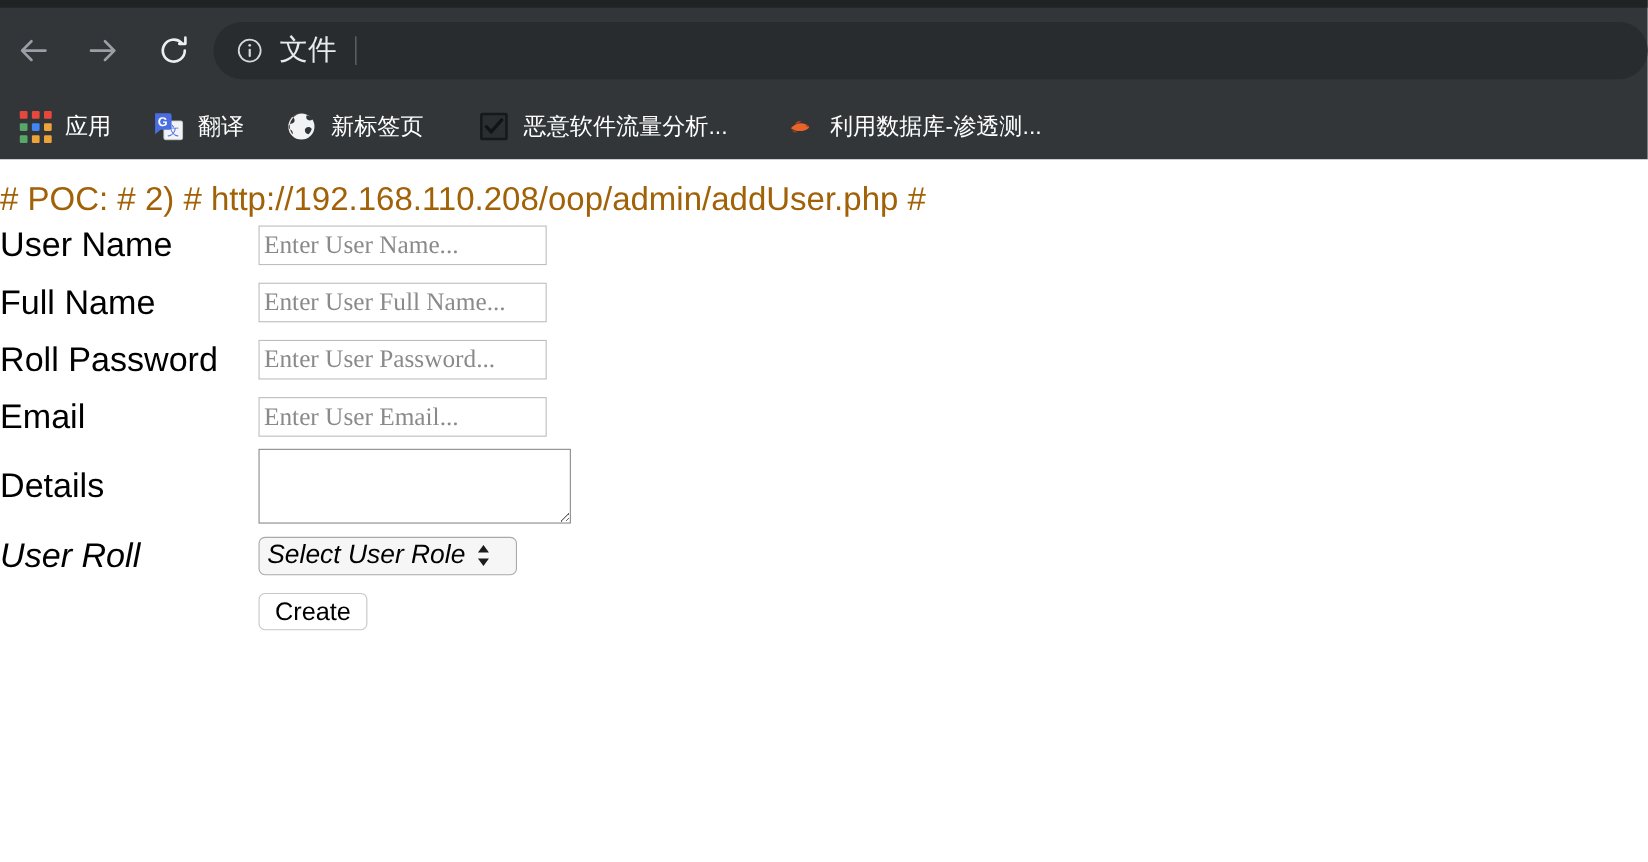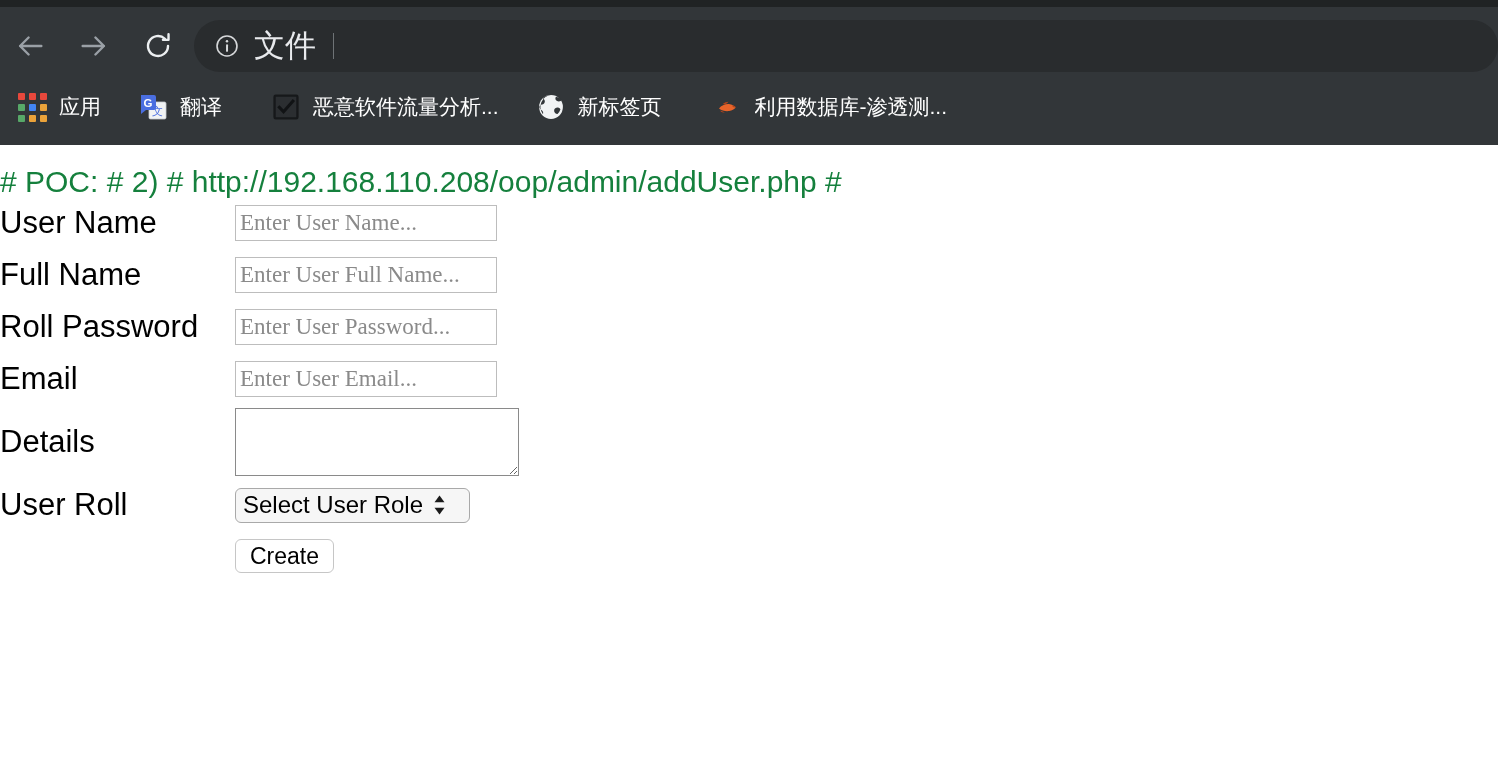--- a/index.html
+++ b/index.html
@@ -55,21 +55,21 @@
     min-width: 0;
   }
   .info-icon {
     width: 26px;
     height: 26px;
     flex: 0 0 auto;
     margin-right: 14px;
   }
   .omnibox-scheme {
     color: #e8eaed;
-    font-size: 31px;
+    font-size: 26px;
     white-space: nowrap;
     flex: 0 0 auto;
   }
   .omnibox-sep {
     width: 1px;
     height: 26px;
     background: #6e7376;
     margin: 0 17px;
     flex: 0 0 auto;
   }
@@ -84,21 +84,21 @@
   
   .bookmarks-bar {
     height: 61px;
     display: flex;
     align-items: center;
     padding-left: 8px;
     box-sizing: border-box;
   }
   .bookmark {
     display: flex;
-    align-items: flex-start;
+    align-items: center;
     height: 44px;
     padding: 0 10px;
     border-radius: 6px;
     flex: 0 0 auto;
     max-width: 330px;
   }
   .bookmark-label {
     color: #ffffff;
     font-size: 21px;
     margin-left: 13px;
@@ -128,21 +128,21 @@
   .tr-icon { width: 28px; height: 28px; }
 
   
   .page {
     background: #ffffff;
     padding: 0;
     position: relative;
   }
   .poc-heading {
     font-size: 30px;
-    color: #15803d;
+    color: #a16207;
     font-family: "Liberation Sans", sans-serif;
     line-height: 1;
     padding: 22px 0 0 0;
     margin: 0;
     white-space: nowrap;
     font-weight: normal;
   }
   .form-table {
     border-collapse: collapse;
   }
@@ -188,21 +188,21 @@
     border: 1px solid #8a8a8a;
     background: #ffffff;
     font-size: 23px;
     font-family: "Liberation Sans", sans-serif;
     resize: both;
     outline: none;
     display: block;
     padding: 2px;
   }
 
-  .select-row td { height: 52px; }
+  .select-row td { height: 52px; font-style: italic; }
   .fake-select {
     width: 235px;
     height: 35px;
     box-sizing: border-box;
     border: 1px solid #a9a9a9;
     border-radius: 6px;
     background: #f6f6f6;
     display: flex;
     align-items: center;
     justify-content: center;
@@ -297,39 +297,39 @@
         <svg class="tr-icon" viewBox="0 0 28 28">
           <rect x="10" y="9" width="17" height="17" rx="1.5" fill="#f1f3f4" stroke="#c8ccd0" stroke-width="0.8"></rect>
           <text x="18.5" y="21.5" font-size="11" fill="#4a6ee0" text-anchor="middle" font-family="'DejaVu Sans',sans-serif">文</text>
           <path d="M2 2h13a2 2 0 0 1 2 2v11a2 2 0 0 1-2 2H7l-5 4z" fill="#4a6ee0"></path>
           <text x="9" y="13.5" font-size="11.5" fill="#ffffff" text-anchor="middle" font-family="'Liberation Sans',sans-serif" font-weight="bold">G</text>
         </svg>
       </span>
       <span class="bookmark-label">翻译</span>
     </div>
 
-    <div class="bookmark" style="margin-left:30px">
-      <span class="bm-icon">
-        <svg width="28" height="28" viewBox="0 0 24 24">
-          <rect x="2.2" y="2.2" width="19.6" height="19.6" rx="1" fill="#2b2e31" stroke="#16181a" stroke-width="2"></rect>
-          <path d="M6.3 12.3l3.6 3.8 8-9.1" fill="none" stroke="#111315" stroke-width="2.6" stroke-linecap="square" stroke-linejoin="miter"></path>
-        </svg>
-      </span>
-      <span class="bookmark-label">恶意软件流量分析...</span>
-    </div>
-
     <div class="bookmark" style="margin-left:18px">
       <span class="bm-icon">
         <svg width="28" height="28" viewBox="0 0 24 24">
           <circle cx="12" cy="12" r="10.2" fill="#f1f3f4"></circle>
           <path d="M12 1.8a10.2 10.2 0 0 0-7 2.8c1.6 1 2.2 2.6 1.4 3.9-.8 1.4-2.8 1-3.9 2.3-.9 1.1-.4 2.8 1 3.6 1.6.9 2.2 2.3 1.6 3.8A10.2 10.2 0 0 1 12 1.8z" fill="#323639"></path>
           <path d="M16.2 3.2c-.9 1.4-.4 3 1 3.7 1.5.8 3.4.2 4.3-1.1a10.3 10.3 0 0 0-5.3-2.6zM18.6 12.6c-1.8-.6-3.6.4-3.9 2-.3 1.7 1 3.3 2.9 3.5a10.2 10.2 0 0 0 2.5-4.2c-.4-.6-.9-1.1-1.5-1.3z" fill="#323639"></path>
         </svg>
       </span>
       <span class="bookmark-label">新标签页</span>
+    </div>
+
+    <div class="bookmark" style="margin-left:30px">
+      <span class="bm-icon">
+        <svg width="28" height="28" viewBox="0 0 24 24">
+          <rect x="2.2" y="2.2" width="19.6" height="19.6" rx="1" fill="#2b2e31" stroke="#16181a" stroke-width="2"></rect>
+          <path d="M6.3 12.3l3.6 3.8 8-9.1" fill="none" stroke="#111315" stroke-width="2.6" stroke-linecap="square" stroke-linejoin="miter"></path>
+        </svg>
+      </span>
+      <span class="bookmark-label">恶意软件流量分析...</span>
     </div>
 
     <div class="bookmark" style="margin-left:32px">
       <span class="bm-icon">
         <svg width="28" height="28" viewBox="0 0 28 28">
           <path d="M5 15.5c2.5-3 7-5 11-4.2 2.6.5 4.6 2 5.6 3.5-1.3 1.6-3.6 2.8-6.4 3.2-3.6.5-7.4-.4-10.2-2.5z" fill="#e8642a"></path>
           <path d="M9 10.8c1.6-1.2 3.6-2 5.4-2-.6 1-1.8 1.9-3.2 2.4-.8.3-1.6.4-2.2-.4z" fill="#b4461c"></path>
           <path d="M19 12.2c1.3.5 2.4 1.3 3 2.2-.9.2-2 .1-3-.4-.6-.4-.7-1.2 0-1.8z" fill="#b4461c"></path>
           <path d="M6.8 17.4c1.2.9 2.8 1.5 4.3 1.7-1.2.5-2.8.4-4-.4-.5-.3-.7-.9-.3-1.3z" fill="#b4461c"></path>
         </svg>

